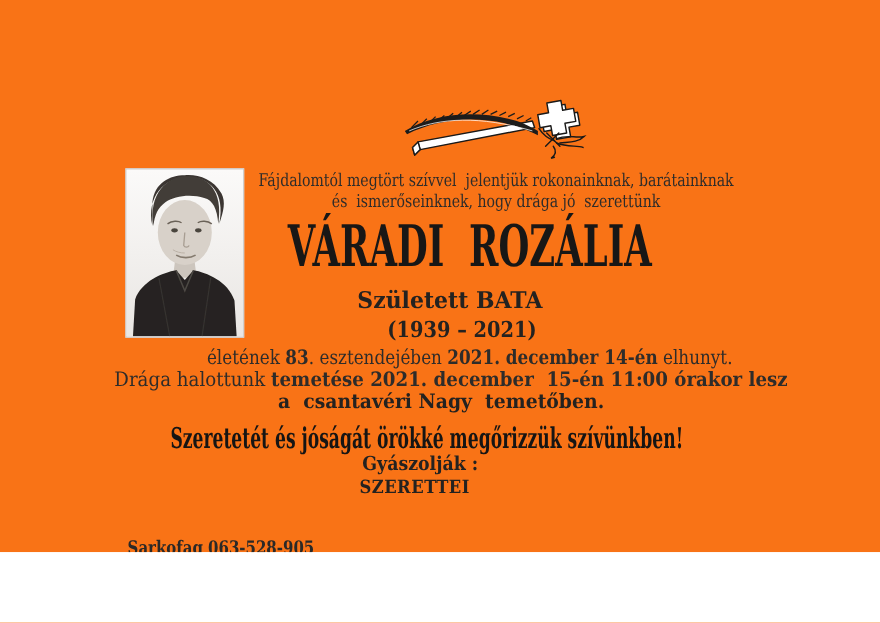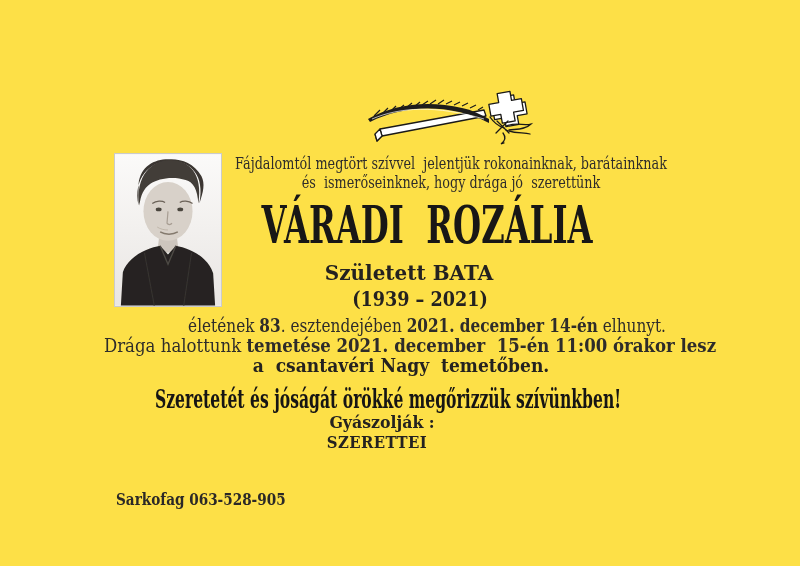--- a/index.html
+++ b/index.html
@@ -1,17 +1,17 @@
 <!DOCTYPE html>
 <html><head>
 <meta charset="utf-8">
 <style>
   html,body{margin:0;padding:0;background:#ffffff;}
   .sheet{
-    position:relative;width:800px;height:566px;background:#fde047;
+    position:relative;width:800px;height:502px;background:#f97316;
     font-family:"DejaVu Serif", serif;overflow:hidden;
   }
   .line{
     position:absolute;width:800px;text-align:center;white-space:pre;
     line-height:1.12;color:#2e2c2a;
   }
   .line b{font-weight:700;}
 
   .l-intro1{top:155px;left:51px;font-size:16px;transform:scaleX(.80);}
   .l-intro2{top:174px;left:51px;font-size:16px;transform:scaleX(.80);}

